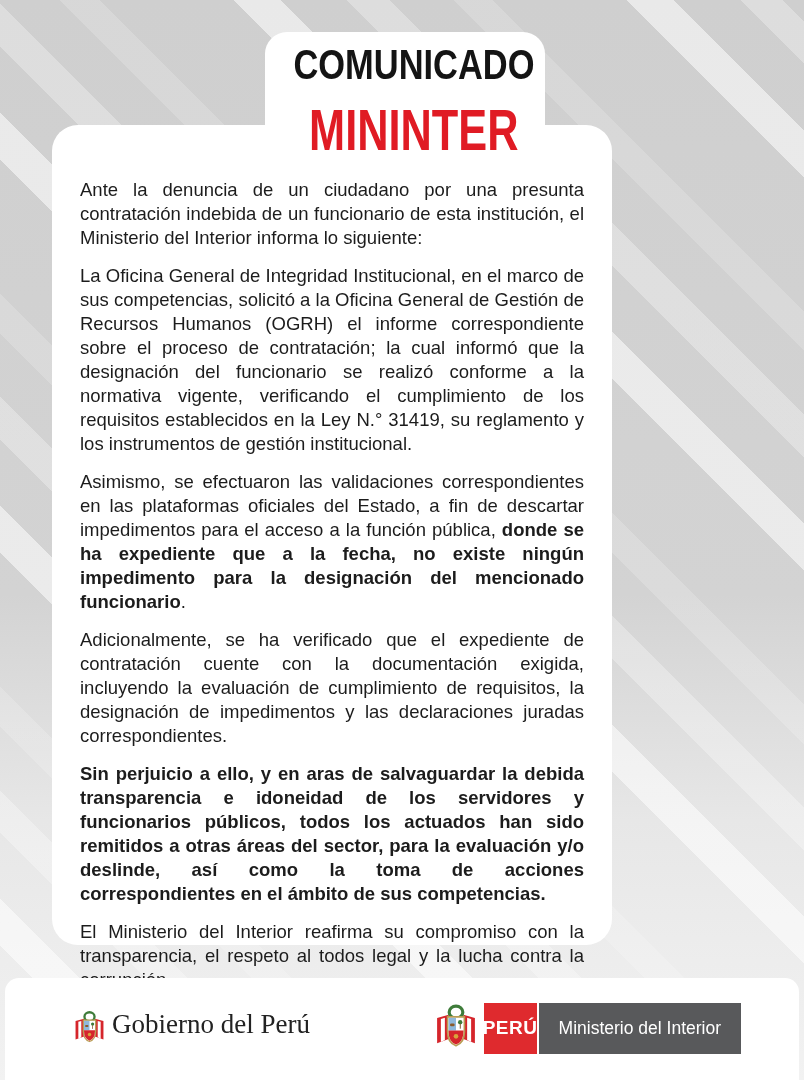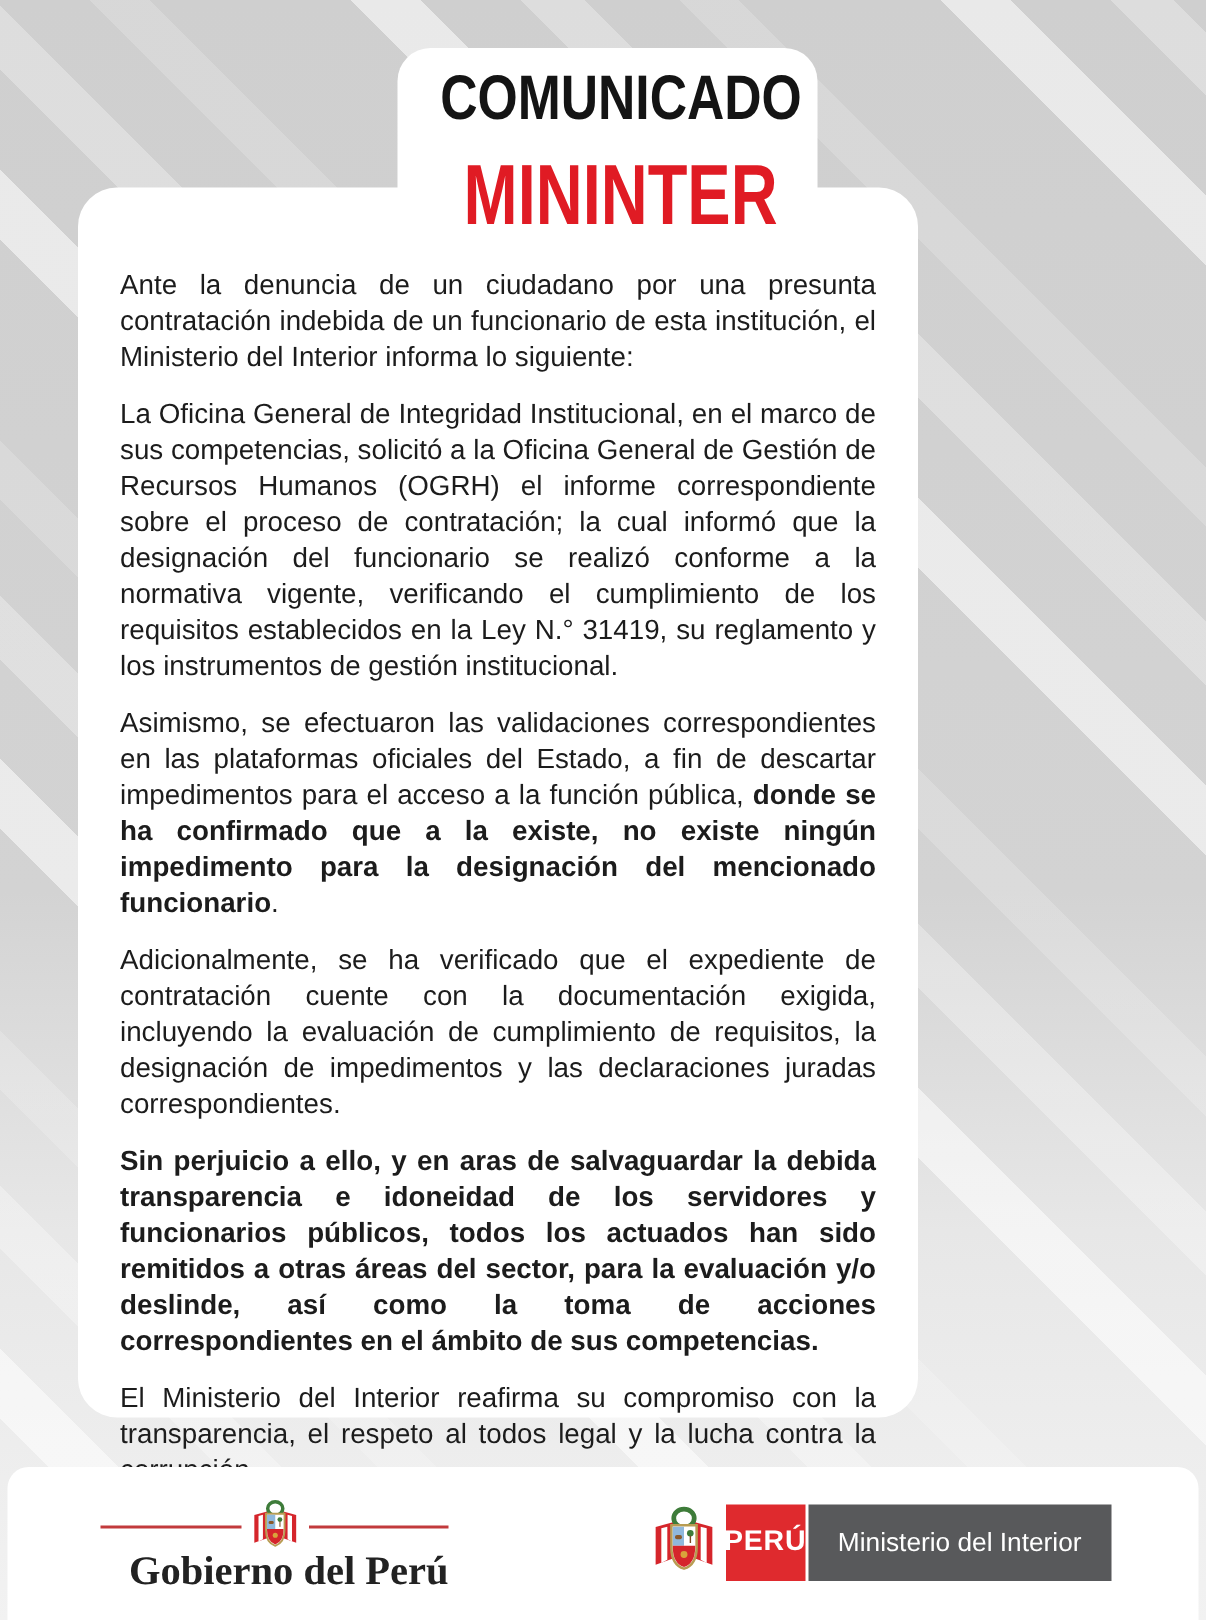--- a/index.html
+++ b/index.html
@@ -79,21 +79,21 @@
   
   .footer-band {
     position:absolute; left:5px; top:978px;
     width:794px; height:102px;
     background:#ffffff;
     border-radius:14px 14px 0 0;
     z-index:2;
     display:flex; align-items:center; justify-content:space-between;
     padding:0 58px 0 62px;
   }
-  .gob-logo { display:flex; flex-direction:column; align-items:flex-end; width:232px;font-weight:bold; }
+  .gob-logo { display:flex; align-items:center; width:232px; }
   .gob-row { display:flex; align-items:center; width:100%; height:46px; }
   .gob-line { flex:1; height:2px; }
   .gob-escudo { margin:0 7px; flex:0 0 auto; }
   .gob-text {
     font-family:"Liberation Serif", serif;
     font-size:27px; color:#222222; margin-top:-9px;
     white-space:nowrap;
   }
   .min-logo { display:flex; }
   .min-escudo { margin-right:7px; }
@@ -136,21 +136,21 @@
   <div class="header-tab"></div>
 
   <div class="masthead">
     <span class="line1">COMUNICADO</span>
     <span class="line2"><span id="mininter-title" style="color: rgb(224, 27, 36);">MININTER</span></span>
   </div>
 
   <div class="card">
     <p><span>Ante la denuncia de un ciudadano por una presunta contratación indebida de un funcionario de esta institución, el Ministerio del Interior informa lo siguiente:</span></p>
     <p><span>La Oficina General de Integridad Institucional, en el marco de sus competencias, solicitó a la Oficina General de Gestión de Recursos Humanos (OGRH) el informe correspondiente sobre el proceso de contratación; la cual informó que la designación del funcionario se realizó conforme a la normativa vigente, verificando el cumplimiento de los requisitos establecidos en la Ley N.° 31419, su reglamento y los instrumentos de gestión institucional.</span></p>
-    <p><span>Asimismo, se efectuaron las validaciones correspondientes en las plataformas oficiales del Estado, a fin de descartar impedimentos para el acceso a la función pública, </span><b>donde se ha confirmado que a la existe, no existe ningún impedimento para la designación del mencionado funcionario</b><span>.</span></p>
+    <p><span>Asimismo, se efectuaron las validaciones correspondientes en las plataformas oficiales del Estado, a fin de descartar impedimentos para el acceso a la función pública, </span><b>donde se ha expediente que a la fecha, no existe ningún impedimento para la designación del mencionado funcionario</b><span>.</span></p>
     <p><span>Adicionalmente, se ha verificado que el expediente de contratación cuente con la documentación exigida, incluyendo la evaluación de cumplimiento de requisitos, la designación de impedimentos y las declaraciones juradas correspondientes.</span></p>
     <p class="all-bold"><span>Sin perjuicio a ello, y en aras de salvaguardar la debida transparencia e idoneidad de los servidores y funcionarios públicos, todos los actuados han sido remitidos a otras áreas del sector, para la evaluación y/o deslinde, así como la toma de acciones correspondientes en el ámbito de sus competencias.</span></p>
     <p><span>El Ministerio del Interior reafirma su compromiso con la transparencia, el respeto al todos legal y la lucha contra la corrupción.</span></p>
 
     <div class="signature">Ministerio del Interior</div>
     <div class="date-line">2 de abril de 2026</div>
   </div>
 
   <div class="footer-band">
 

